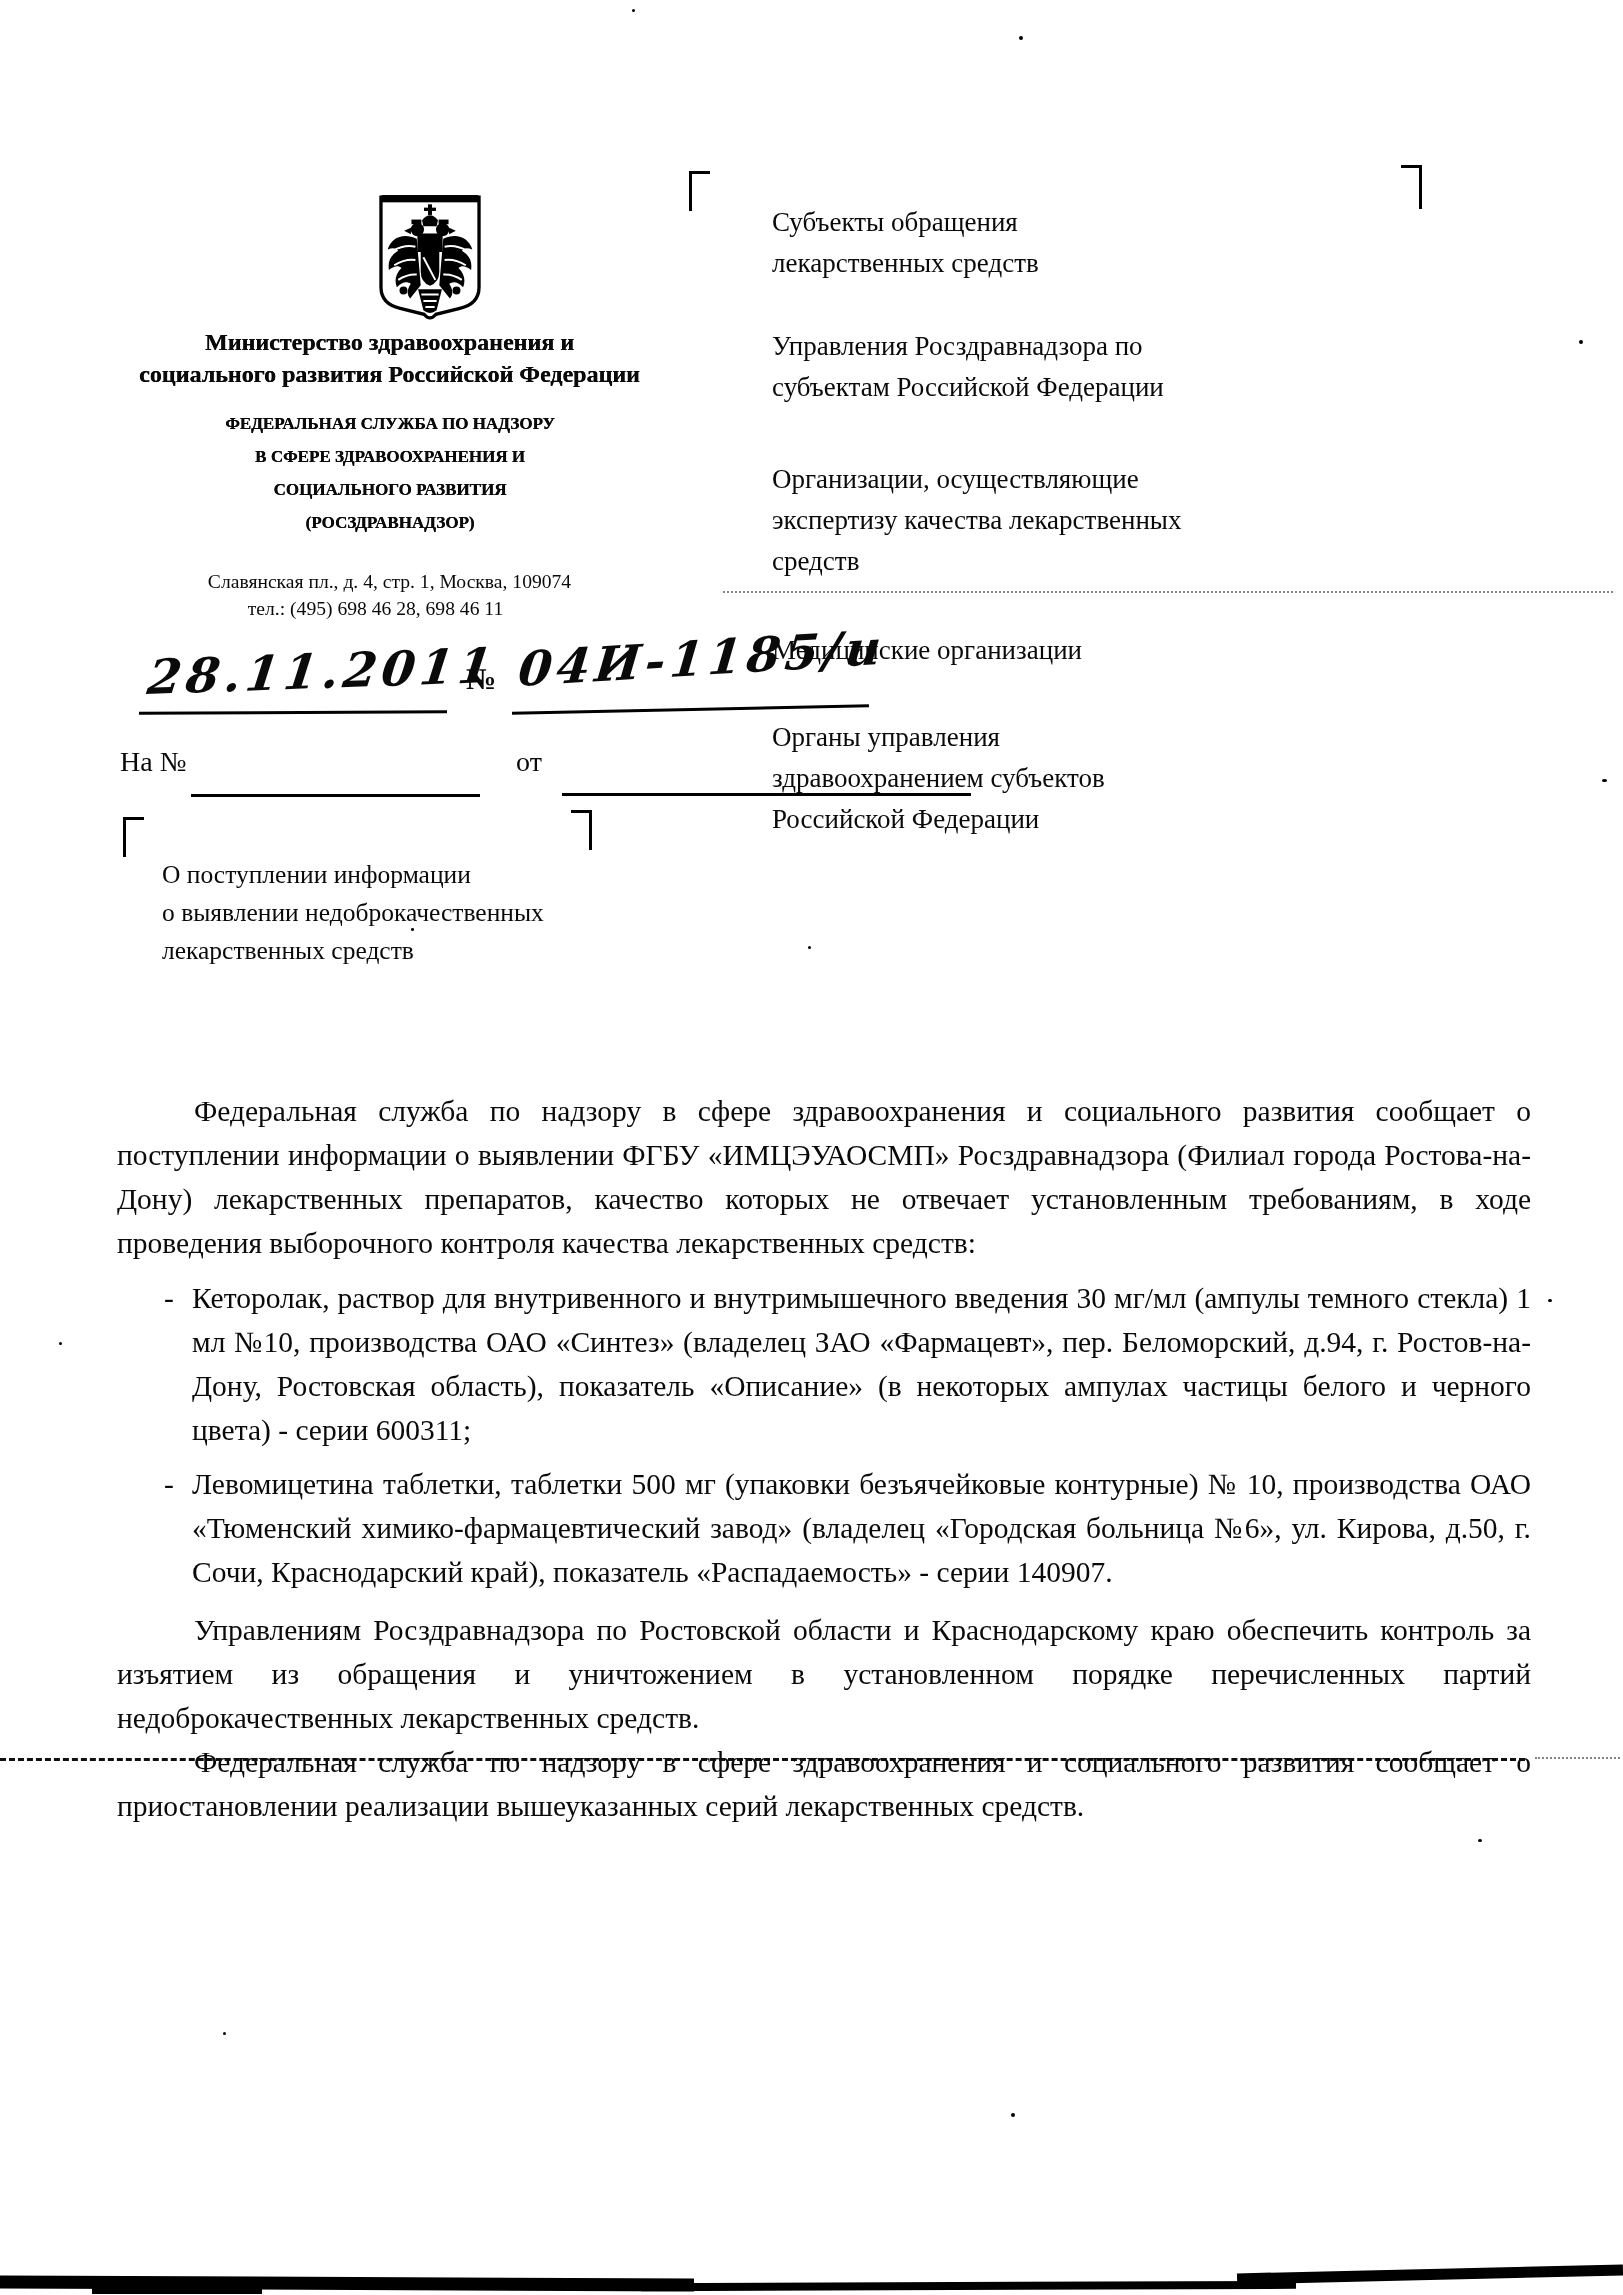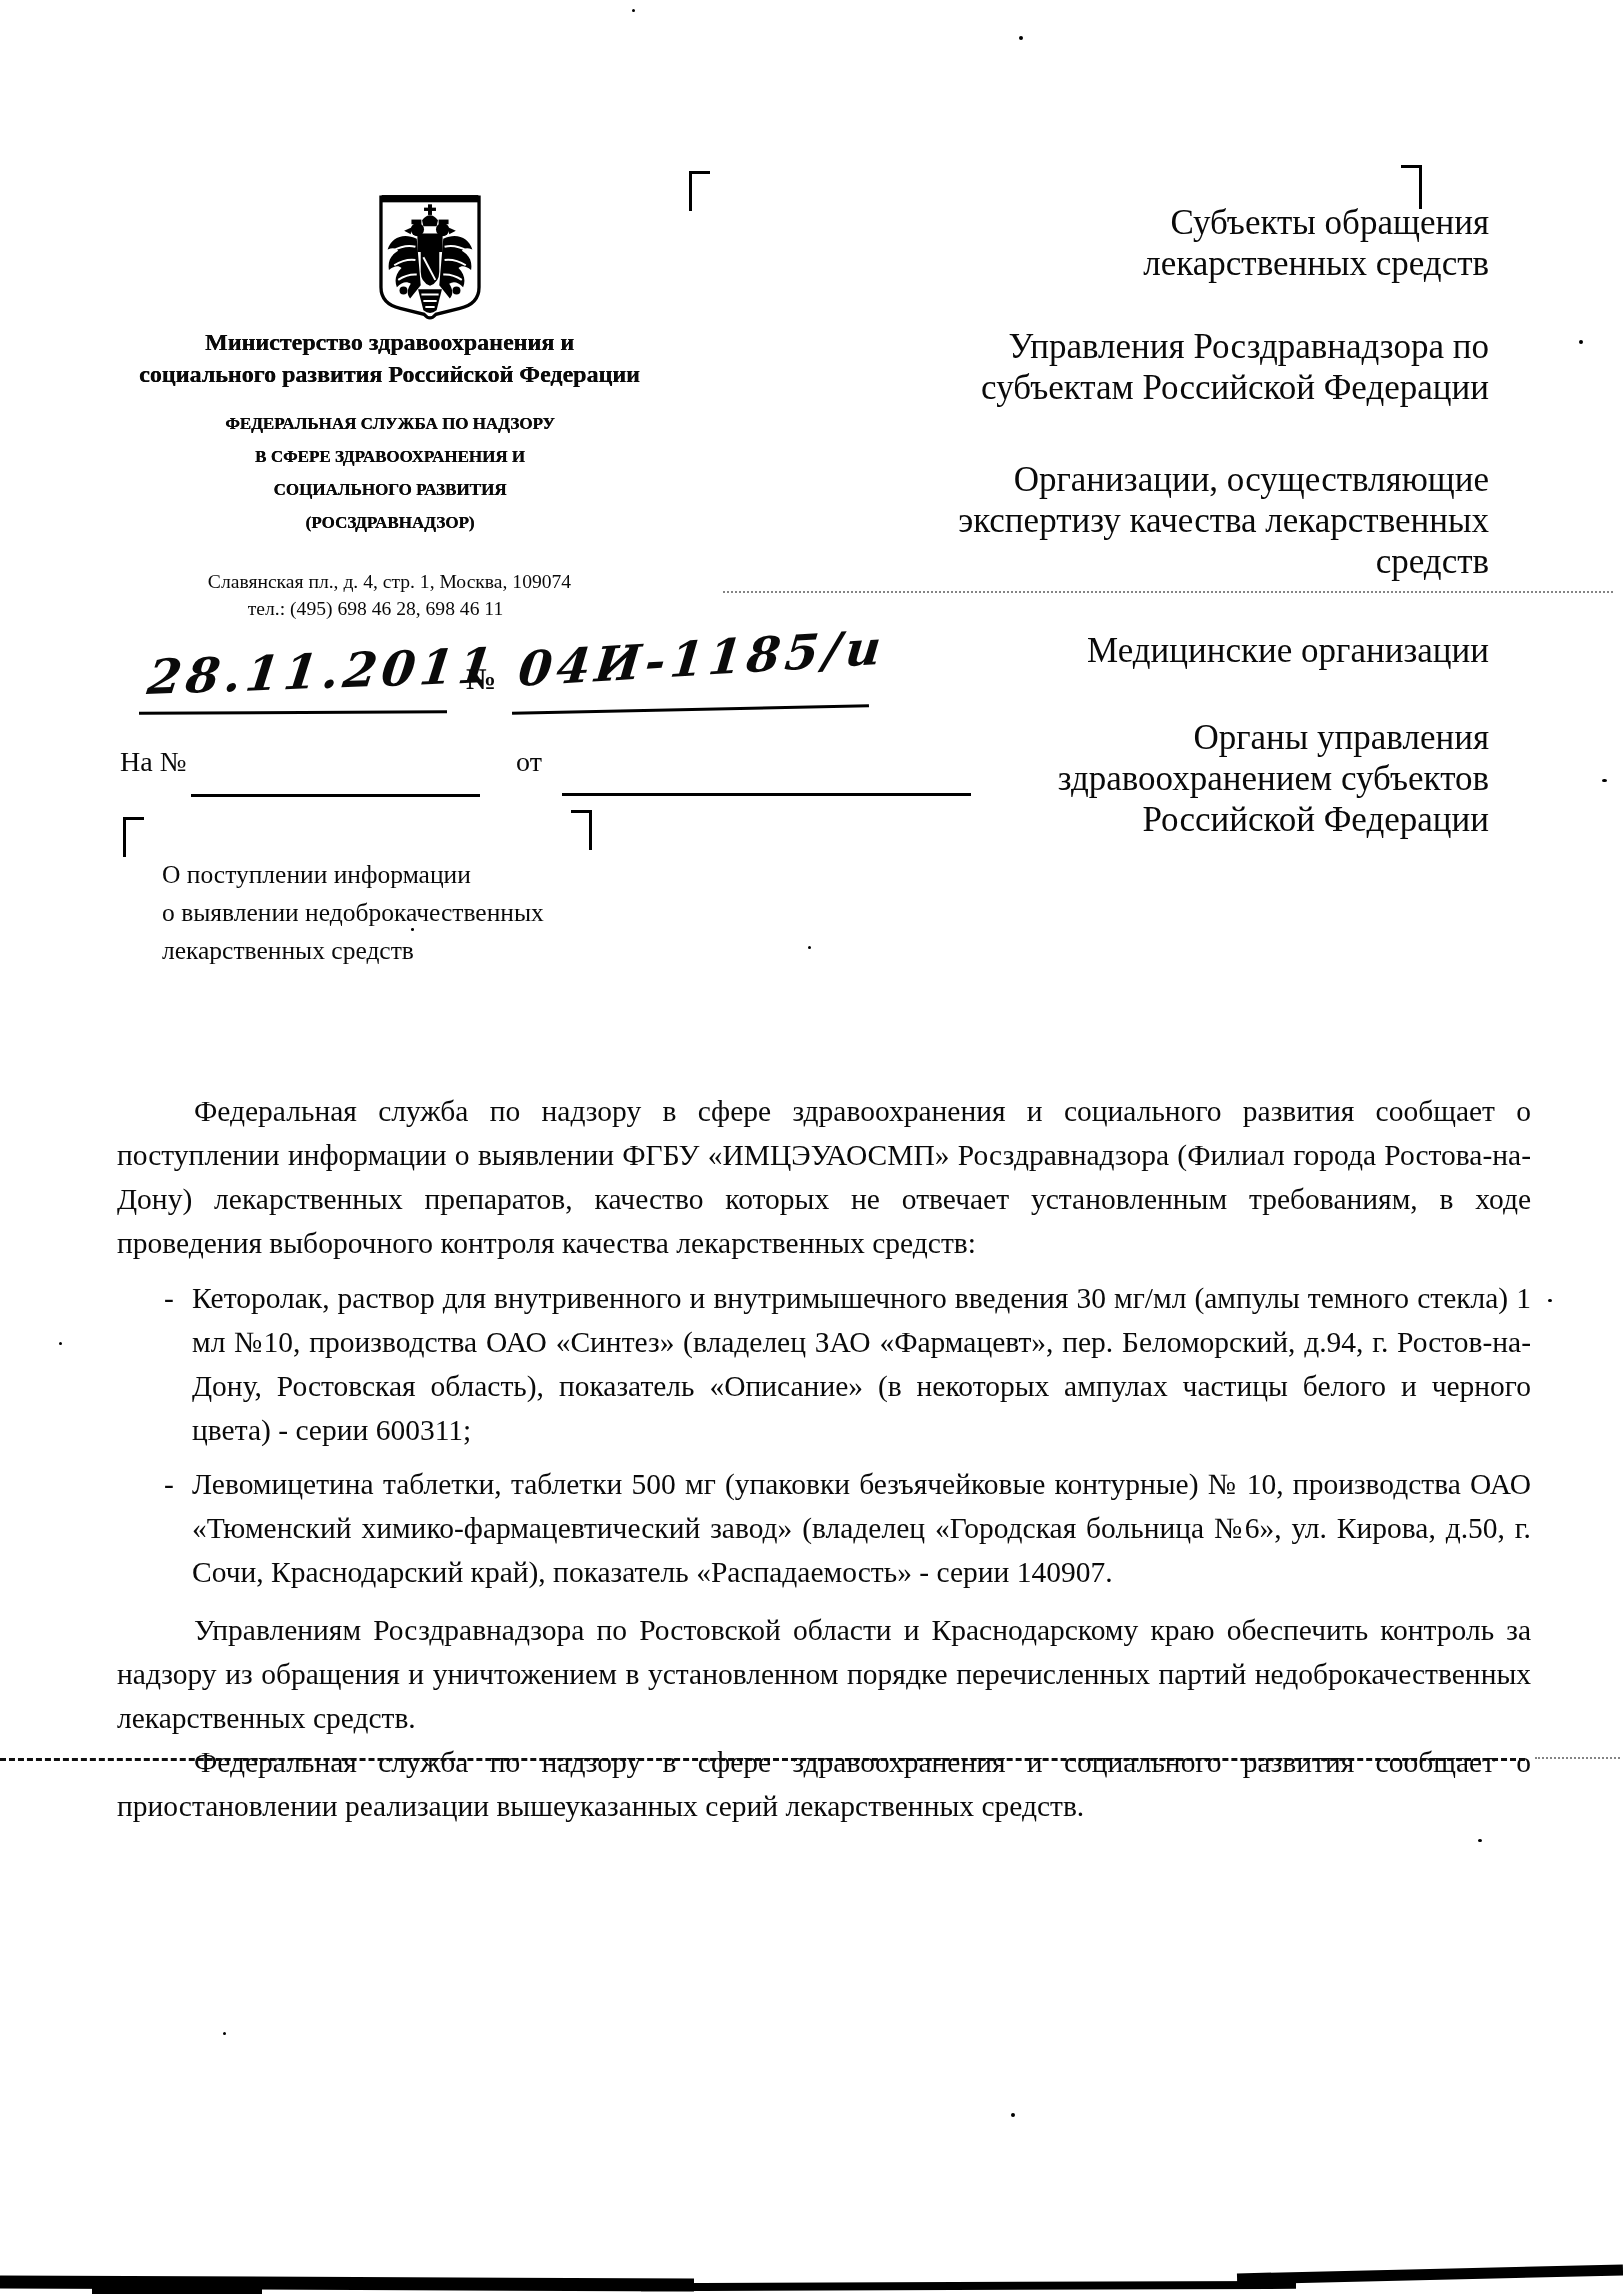--- a/index.html
+++ b/index.html
@@ -60,22 +60,22 @@
   .mark-subj-l { left: 123px;  top: 817px; }
   .mark-subj-r { left: 571px;  top: 810px; }
 
   .subject {
     left: 162px; top: 856px; width: 576px;
     font-size: 25.5px; line-height: 38px;
   }
 
   
   .addressee {
-    left: 736px; width: 753px;
-    font-size: 35px; line-height: 41px; text-align: right;
+    left: 772px; width: 753px;
+    font-size: 27px; line-height: 41px; text-align: left;
   }
   .a1 { top: 202px; }
   .a2 { top: 326px; }
   .a3 { top: 459px; }
   .a4 { top: 630px; }
   .a5 { top: 717px; }
 
   
   .body-flow {
     left: 117px; top: 1089px; width: 1414px;
@@ -173,21 +173,21 @@
   <div class="abs body-flow">
     <p class="para">Федеральная служба по надзору в сфере здравоохранения и социального развития сообщает о поступлении информации о выявлении ФГБУ «ИМЦЭУАОСМП» Росздравнадзора (Филиал города Ростова-на-Дону) лекарственных препаратов, качество которых не отвечает установленным требованиям, в ходе проведения выборочного контроля качества лекарственных средств:</p>
     <div class="item">
       <span class="marker">-</span>
       <span>Кеторолак, раствор для внутривенного и внутримышечного введения 30 мг/мл (ампулы темного стекла) 1 мл №10, производства ОАО «Синтез» (владелец ЗАО «Фармацевт», пер. Беломорский, д.94, г. Ростов-на-Дону, Ростовская область), показатель «Описание» (в некоторых ампулах частицы белого и черного цвета) - серии 600311;</span>
     </div>
     <div class="item">
       <span class="marker">-</span>
       <span>Левомицетина таблетки, таблетки 500 мг (упаковки безъячейковые контурные) № 10, производства ОАО «Тюменский химико-фармацевтический завод» (владелец «Городская больница №6», ул. Кирова, д.50, г. Сочи, Краснодарский край), показатель «Распадаемость» - серии 140907.</span>
     </div>
-    <p class="para gap-sm">Управлениям Росздравнадзора по Ростовской области и Краснодарскому краю обеспечить контроль за надзору из обращения и уничтожением в установленном порядке перечисленных партий недоброкачественных лекарственных средств.</p>
+    <p class="para gap-sm">Управлениям Росздравнадзора по Ростовской области и Краснодарскому краю обеспечить контроль за изъятием из обращения и уничтожением в установленном порядке перечисленных партий недоброкачественных лекарственных средств.</p>
     <p class="para">Федеральная служба по надзору в сфере здравоохранения и социального развития сообщает о приостановлении реализации вышеуказанных серий лекарственных средств.</p>
   </div>
 
   <div class="abs dotline" style="left:723px; top:591px; width:890px;"></div>
   <div class="abs strike" style="left:0; top:1758px; width:1525px;"></div>
   <div class="abs dotline" style="left:1535px; top:1757px; width:85px;"></div>
 
   <div class="abs bar" style="left:0; top:2277px; width:694px; height:13px; transform:rotate(0.25deg);"></div>
   <div class="abs bar" style="left:641px; top:2282px; width:655px; height:7.9px; transform:rotate(-0.2deg);"></div>
   <div class="abs bar" style="left:1237px; top:2269px; width:386px; height:10.5px; transform:rotate(-1.3deg);"></div>

